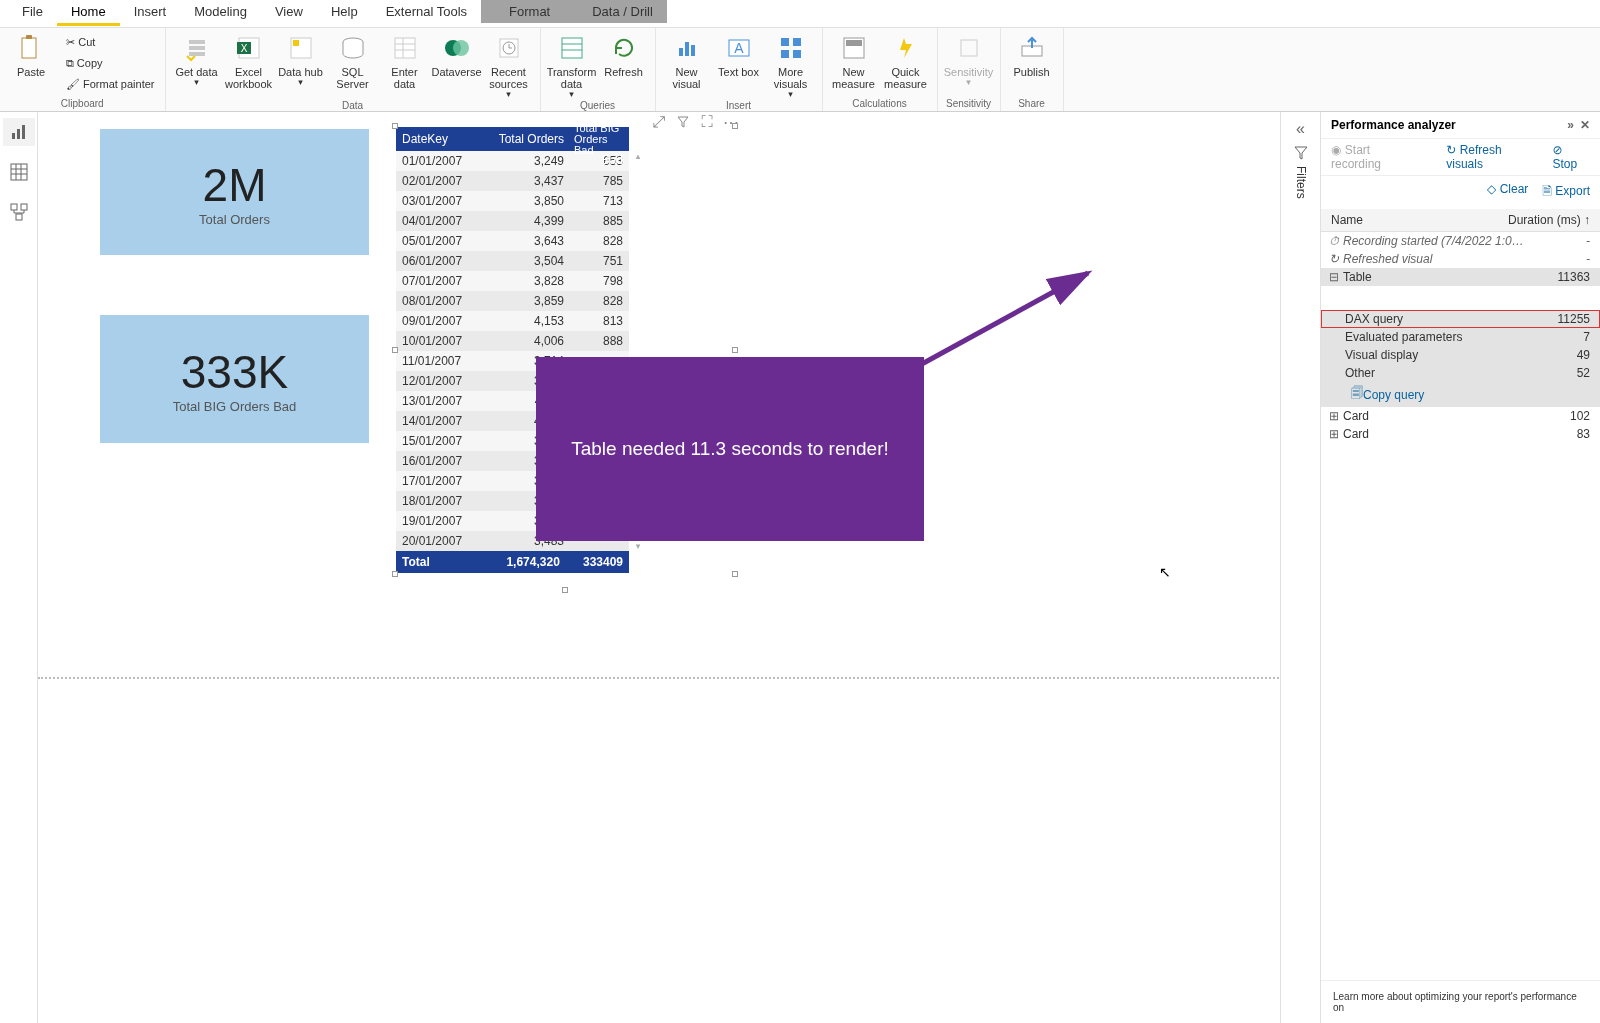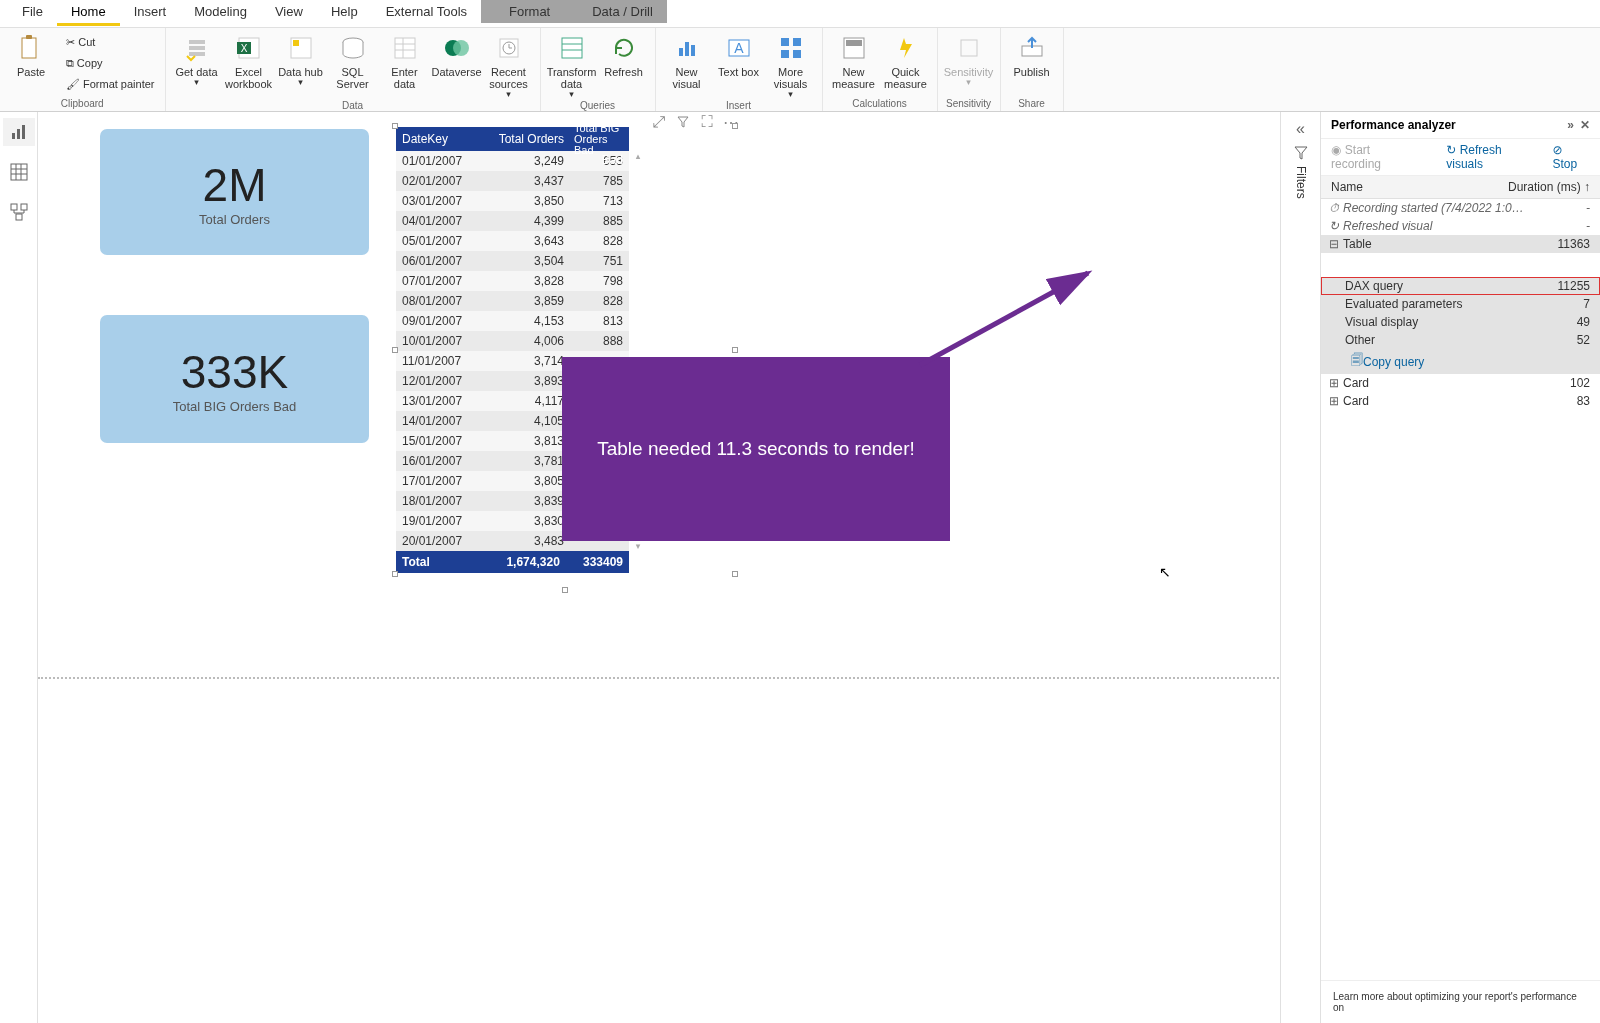--- a/index.html
+++ b/index.html
@@ -25,21 +25,21 @@
 
 .left-rail { position: absolute; left: 0; top: 112px; width: 38px; border-right: 1px solid #e0e0e0; height: calc(100% - 112px); background: #fff; display: flex; flex-direction: column; align-items: center; padding-top: 6px; gap: 12px; }
 .left-rail-btn { width: 32px; height: 28px; display: flex; align-items: center; justify-content: center; cursor: pointer; color: #555; }
 .left-rail-btn.active { background: #f2f2f2; }
 
 
 .canvas { position: absolute; left: 38px; top: 112px; right: 321px; bottom: 0; background: #fff; }
 .ruler-sep-h { position: absolute; left: 0; right: 0; top: 565px; border-top: 2px dotted #bbb; }
 
 
-.card { position: absolute; background: #a9cfea; text-align: center; display: flex; flex-direction: column; justify-content: center; align-items: center; color: #333; border-radius: 7px; }
+.card { position: absolute; background: #a9cfea; text-align: center; display: flex; flex-direction: column; justify-content: center; align-items: center; color: #333; }
 .card .big { font-size: 46px; font-weight: 300; color: #222; }
 .card .sub { font-size: 13px; color: #555; }
 
 
 .table-visual { position: absolute; left: 396px; top: 127px; width: 343px; }
 .tv-bar { position: absolute; top: -13px; right: 0; display: flex; gap: 8px; }
 .tv-bar-icon { width: 16px; height: 16px; color: #888; display:flex; align-items:center; justify-content:center;}
 .tv-header { display: flex; background: #1d3f94; color: #fff; font-size: 12px; height: 24px; align-items: center; }
 .tv-header > div { padding: 0 6px; }
 .c1 { width: 84px; }
@@ -75,21 +75,21 @@
 .perf-row .exp { width: 18px; text-align: center; color: #666; }
 .perf-row .nm { flex: 1; }
 .perf-row .val { width: 55px; text-align: right; }
 .perf-row.hi { background: #e3e3e3; }
 .perf-row.hlred { outline: 1.5px solid #d33; outline-offset: -1px; margin-top: 24px; }
 .perf-row.sub { padding-left: 24px; }
 .perf-row.copy { color: #0a64a0; padding-left: 30px; }
 .perf-foot { padding: 10px 12px; font-size: 10px; color: #333; border-top: 1px solid #eee; }
 
 
-.callout { position: absolute; left: 562px; top: 357px; width: 388px; height: 184px; background: #6b2c91; color: #fff; display: flex; align-items: center; justify-content: center; font-size: 19px; text-align: center; padding: 10px; }
+.callout { position: absolute; left: 536px; top: 357px; width: 388px; height: 184px; background: #6b2c91; color: #fff; display: flex; align-items: center; justify-content: center; font-size: 19px; text-align: center; padding: 10px; }
 .arrow-svg { position: absolute; left: 760px; top: 255px; pointer-events: none; }
 .cursor { position: absolute; left: 1159px; top: 564px; font-size: 14px; color: #000; pointer-events:none;}
 
 svg { display: block; }
 </style>
 </head>
 <body>
 
 <div class="ribbon-tabs">
   <div class="ribbon-tab">File</div>
@@ -528,20 +528,24 @@
     <span class="sp"></span>
     <span style="color:#666; cursor:pointer; margin-right:6px;">»</span>
     <span style="color:#666; cursor:pointer;">✕</span>
   </div>
   <div class="perf-toolbar">
     <span class="disabled"><span>◉ </span><span>Start recording</span></span>
     <span class="sp"></span>
     <span style="cursor:pointer;"><span>↻ </span><span>Refresh visuals</span></span>
     <span style="cursor:pointer;"><span>⊘ </span><span>Stop</span></span>
   </div>
+  <div class="perf-actions2">
+    <span style="cursor:pointer;"><span>◇ </span><span>Clear</span></span>
+    <span style="cursor:pointer;"><span>🗎 </span><span>Export</span></span>
+  </div>
   <div class="perf-grid-head">
     <span class="col-name">Name</span>
     <span><span>Duration (ms)</span> ↑</span>
   </div>
   <div class="perf-rows">
     <div class="perf-row italic">
         <span class="exp">⏱</span>
         <span class="nm">Recording started (7/4/2022 1:0…</span>
         <span class="val">-</span>
       </div>

